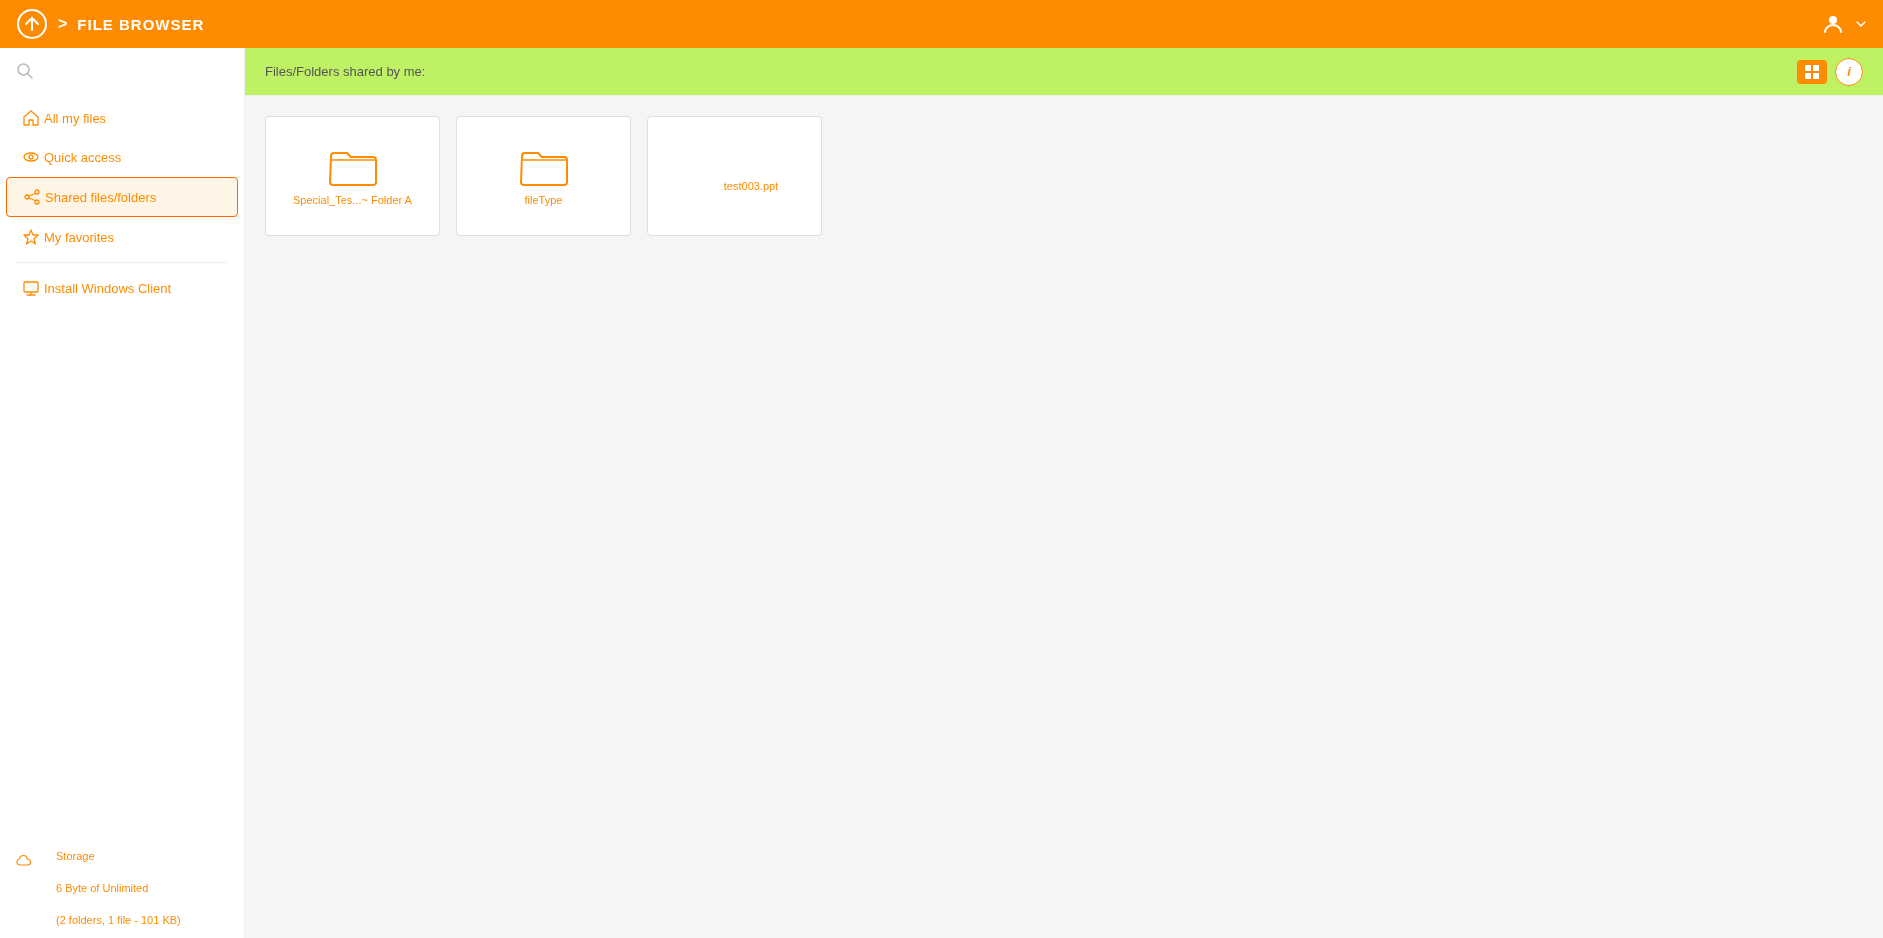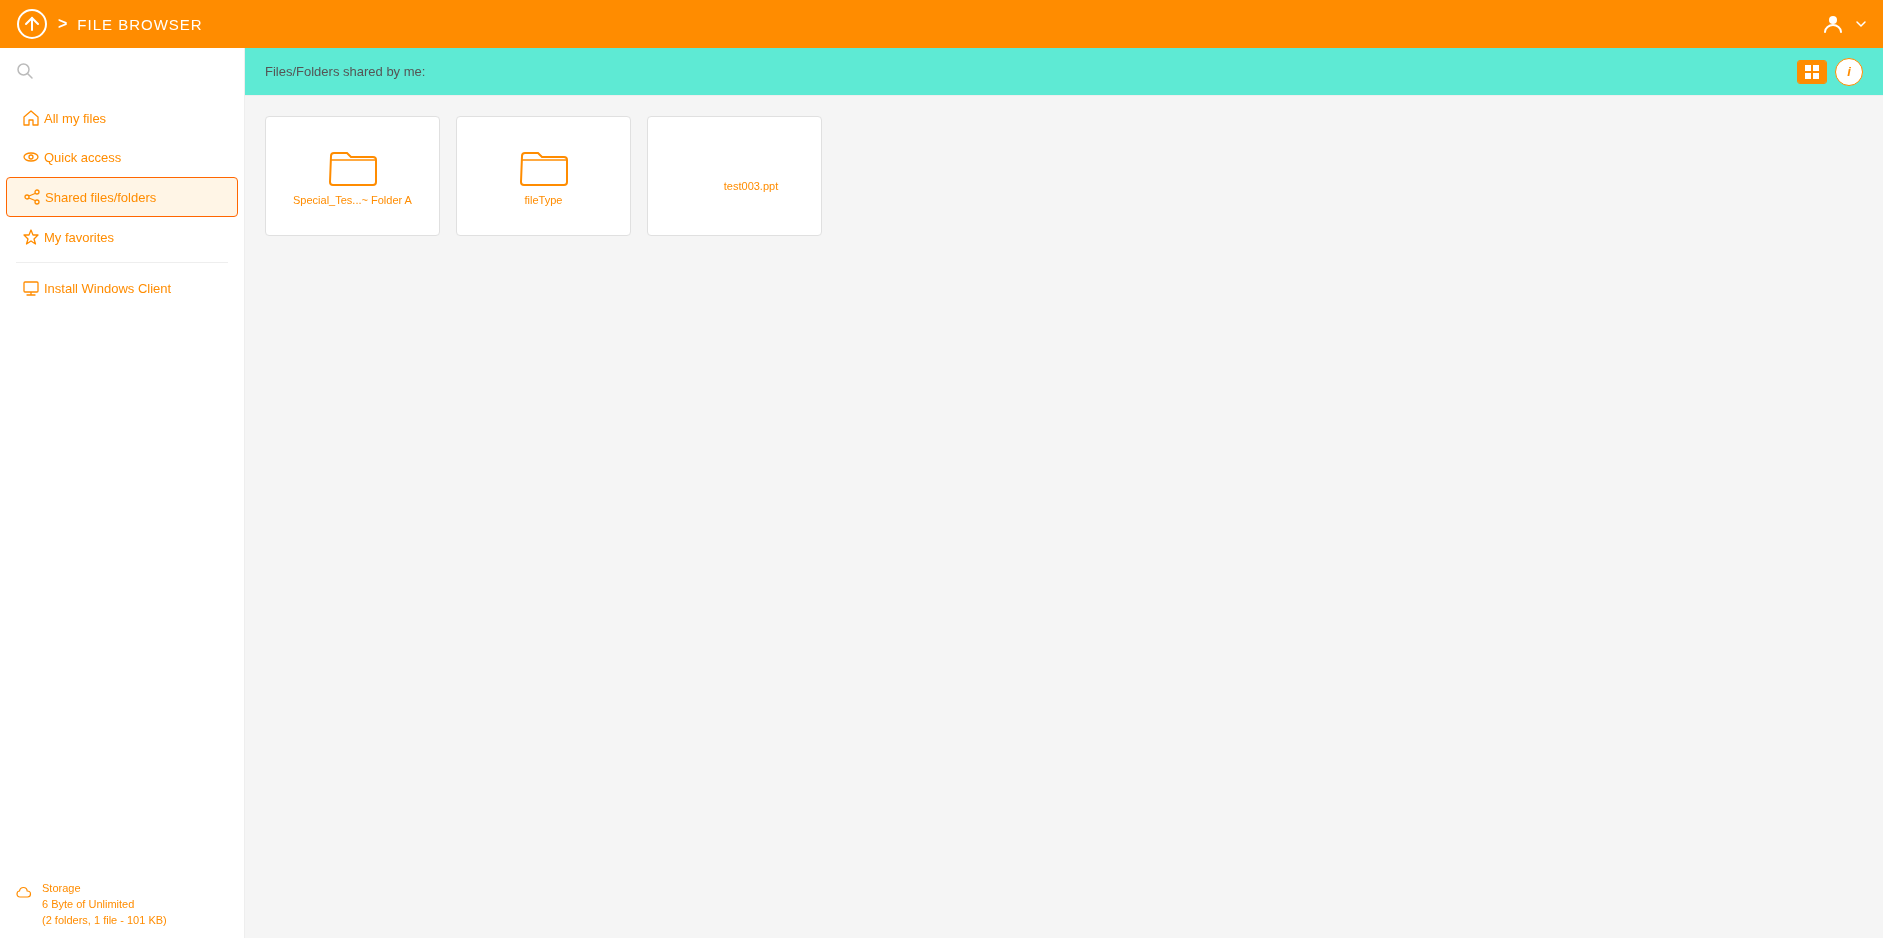--- a/index.html
+++ b/index.html
@@ -20,21 +20,21 @@
       gap: 10px;
       color: white;
     }
     .header-logo {
       width: 32px;
       height: 32px;
     }
     .header-title {
       color: white;
       font-size: 15px;
-      font-weight: normal;
+      font-weight: bold;
       letter-spacing: 1px;
     }
     .header-right {
       display: flex;
       align-items: center;
       gap: 8px;
       color: white;
     }
     .header-user-icon {
       width: 28px;
@@ -100,33 +100,34 @@
       padding: 12px 16px;
       color: #ff8c00;
       font-size: 11px;
       display: flex;
       gap: 8px;
       align-items: flex-start;
     }
     .storage-text {
       display: flex;
       flex-direction: column;
-      gap: 4px;
+      gap: 20px;
+      margin-left: 14px;
     }
 
     
     .main-content {
       flex: 1;
       background: #f5f5f5;
       padding: 0;
       display: flex;
       flex-direction: column;
     }
     .main-toolbar {
-      background: #5eead4;
+      background: #bef264;
       padding: 12px 20px;
       display: flex;
       align-items: center;
       justify-content: space-between;
       border-bottom: 1px solid #eee;
       height: 48px;
       gap: 24px;
     }
     .shared-label {
       font-size: 13px;

